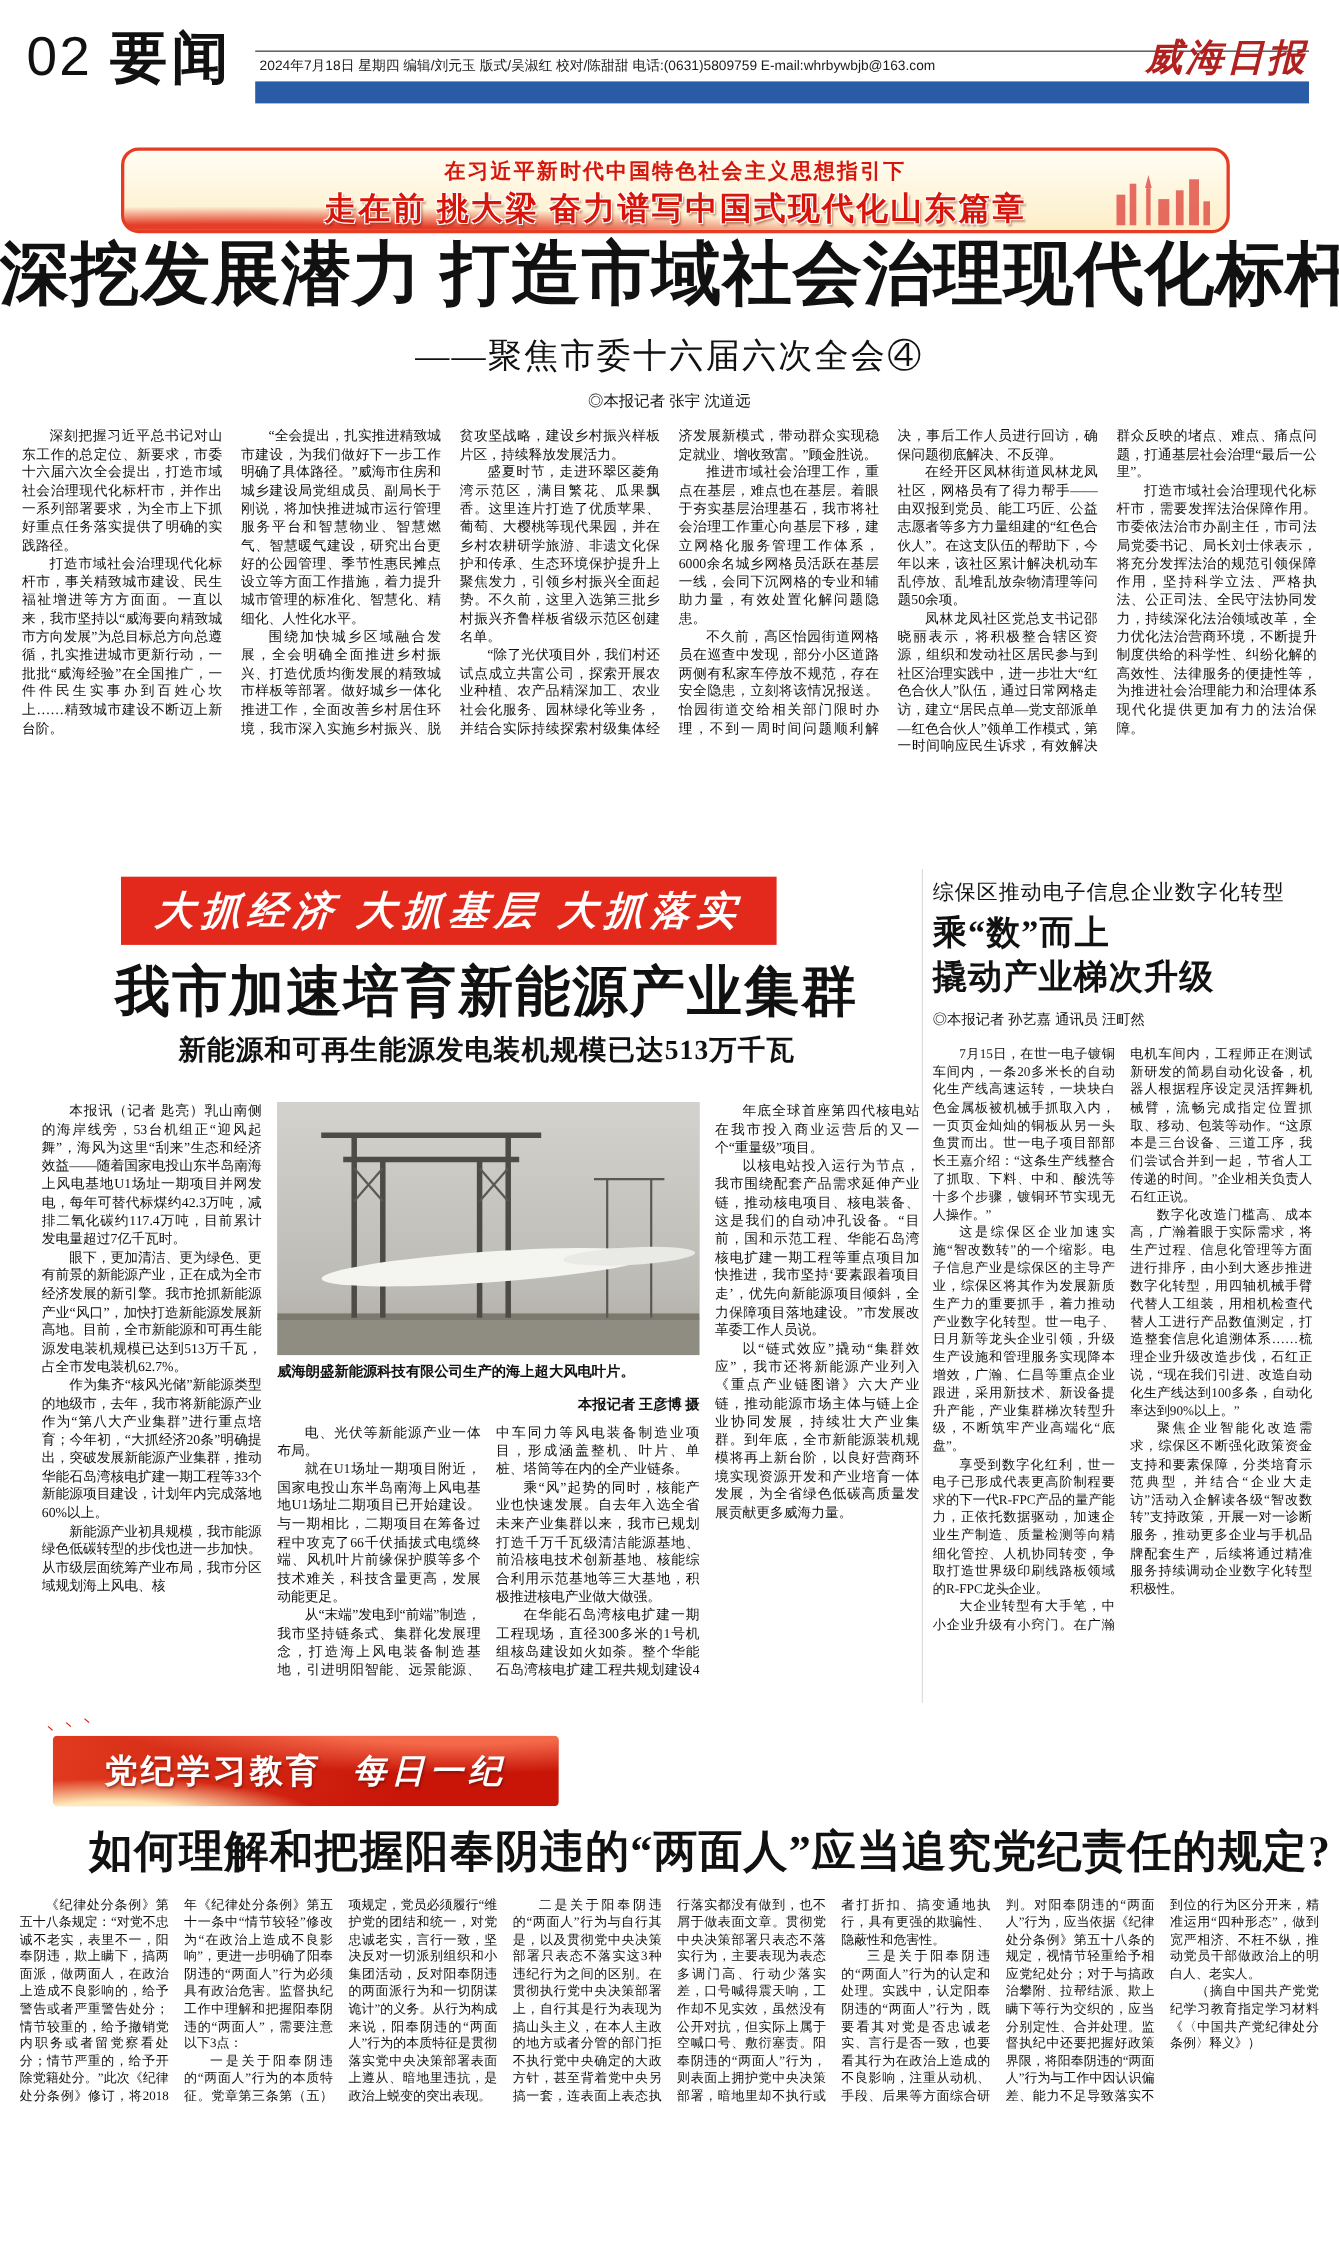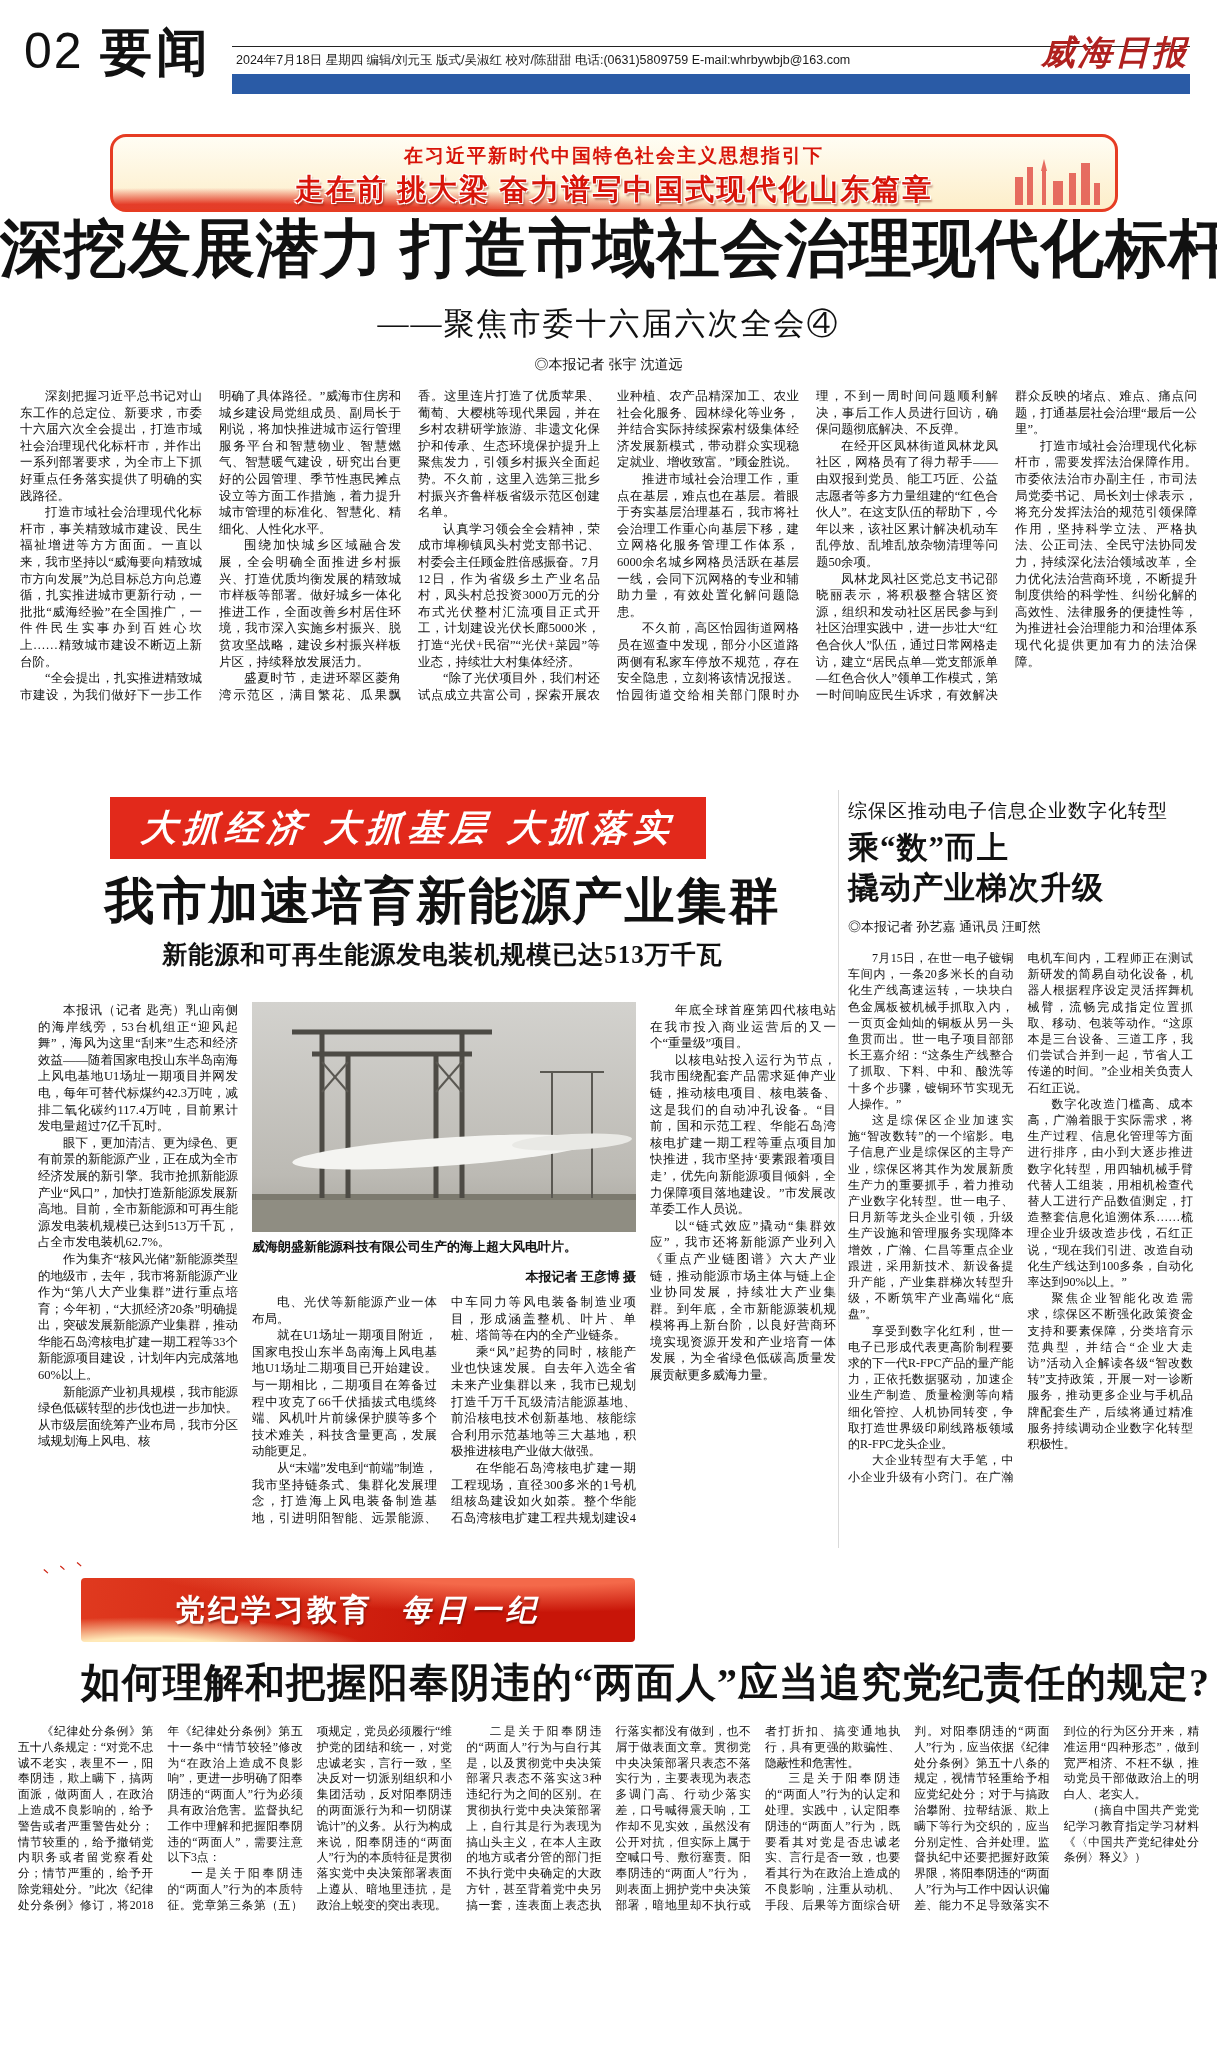--- a/index.html
+++ b/index.html
@@ -51,26 +51,26 @@
   .ne-col23{margin-top:8px;height:238px;column-count:2;column-gap:14px;overflow:hidden;}
   .ne-col4{width:186px;height:546px;overflow:hidden;}
   
   .vrule{left:838px;top:790px;width:1px;height:758px;background:#d9d9d9;}
   .dz-kicker{left:848px;top:798px;width:345px;font-size:19px;letter-spacing:1px;}
   .dz-title{left:848px;top:828px;width:345px;font-size:31px;font-weight:900;line-height:40px;letter-spacing:1px;}
   .dz-byline{left:848px;top:918px;width:345px;font-size:13px;font-family:"Liberation Sans",sans-serif;}
   .dz-body{left:848px;top:950px;width:345px;height:598px;column-count:2;column-gap:14px;overflow:hidden;}
   .dz-body p{font-size:12px;line-height:16.2px;}
   
-  .disc-banner{left:48px;top:1578px;width:554px;height:64px;border-radius:4px;position:absolute;overflow:hidden;
+  .disc-banner{left:48px;top:1578px;width:460px;height:64px;border-radius:4px;position:absolute;overflow:hidden;
     background:
       radial-gradient(90% 120% at 12% 115%, #ffe9b8 0 18%, rgba(255,233,184,0) 45%),
       radial-gradient(120% 140% at 80% -30%, #f4694a 0 30%, rgba(244,105,74,0) 60%),
       linear-gradient(100deg,#e03a1f,#c81508 70%);
-    display:flex;align-items:center;justify-content:center;gap:28px;margin-left:33px;}
+    display:flex;align-items:center;justify-content:center;gap:28px;}
   .disc-banner .t1{color:#fff;font-size:30px;font-weight:900;letter-spacing:3px;text-shadow:1px 2px 2px rgba(90,10,0,.5);}
   .disc-banner .t2{color:#fff;font-size:30px;font-weight:900;font-style:italic;letter-spacing:5px;text-shadow:1px 2px 2px rgba(90,10,0,.5);}
   .disc-birds{position:absolute;left:40px;top:1560px;color:#cf2312;font-size:13px;letter-spacing:4px;transform:rotate(-12deg);}
   .disc-headline{left:0;top:1655px;width:1217px;text-align:center;font-size:40px;font-weight:900;letter-spacing:1px;white-space:nowrap;padding-left:37px;}
   .disc-body{left:18px;top:1724px;width:1181px;height:330px;column-count:8;column-gap:14px;overflow:hidden;}
   .disc-body p{font-size:11.8px;line-height:15.8px;}
 </style>
 </head>
 <body style="--masthead-red: #b0211f; --campaign-red: #e2291b; --blue-bar: #2a5ba6; --banner-border-red: #e63c23; --banner-text-red: #d8150a; --discipline-red: #d92c18;">
 
@@ -100,21 +100,20 @@
 
 <div class="abs lead-headline">深挖发展潜力 打造市域社会治理现代化标杆市</div>
 <div class="abs lead-subtitle">——聚焦市委十六届六次全会④</div>
 <div class="abs lead-byline">◎本报记者 张宇 沈道远</div>
 <div class="abs lead-body body-text">
     <p>深刻把握习近平总书记对山东工作的总定位、新要求，市委十六届六次全会提出，打造市域社会治理现代化标杆市，并作出一系列部署要求，为全市上下抓好重点任务落实提供了明确的实践路径。</p>
     <p>打造市域社会治理现代化标杆市，事关精致城市建设、民生福祉增进等方方面面。一直以来，我市坚持以“威海要向精致城市方向发展”为总目标总方向总遵循，扎实推进城市更新行动，一批批“威海经验”在全国推广，一件件民生实事办到百姓心坎上……精致城市建设不断迈上新台阶。</p>
     <p>“全会提出，扎实推进精致城市建设，为我们做好下一步工作明确了具体路径。”威海市住房和城乡建设局党组成员、副局长于刚说，将加快推进城市运行管理服务平台和智慧物业、智慧燃气、智慧暖气建设，研究出台更好的公园管理、季节性惠民摊点设立等方面工作措施，着力提升城市管理的标准化、智慧化、精细化、人性化水平。</p>
     <p>围绕加快城乡区域融合发展，全会明确全面推进乡村振兴、打造优质均衡发展的精致城市样板等部署。做好城乡一体化推进工作，全面改善乡村居住环境，我市深入实施乡村振兴、脱贫攻坚战略，建设乡村振兴样板片区，持续释放发展活力。</p>
     <p>盛夏时节，走进环翠区菱角湾示范区，满目繁花、瓜果飘香。这里连片打造了优质苹果、葡萄、大樱桃等现代果园，并在乡村农耕研学旅游、非遗文化保护和传承、生态环境保护提升上聚焦发力，引领乡村振兴全面起势。不久前，这里入选第三批乡村振兴齐鲁样板省级示范区创建名单。</p>
-    <p>认真学习领会全会精神，荣成市埠柳镇凤头村党支部书记、村委会主任顾金胜倍感振奋。7月12日，作为省级乡土产业名品村，凤头村总投资3000万元的分布式光伏整村汇流项目正式开工，计划建设光伏长廊5000米，打造“光伏+民宿”“光伏+菜园”等业态，持续壮大村集体经济。</p>
     <p>“除了光伏项目外，我们村还试点成立共富公司，探索开展农业种植、农产品精深加工、农业社会化服务、园林绿化等业务，并结合实际持续探索村级集体经济发展新模式，带动群众实现稳定就业、增收致富。”顾金胜说。</p>
     <p>推进市域社会治理工作，重点在基层，难点也在基层。着眼于夯实基层治理基石，我市将社会治理工作重心向基层下移，建立网格化服务管理工作体系，6000余名城乡网格员活跃在基层一线，会同下沉网格的专业和辅助力量，有效处置化解问题隐患。</p>
     <p>不久前，高区怡园街道网格员在巡查中发现，部分小区道路两侧有私家车停放不规范，存在安全隐患，立刻将该情况报送。怡园街道交给相关部门限时办理，不到一周时间问题顺利解决，事后工作人员进行回访，确保问题彻底解决、不反弹。</p>
     <p>在经开区凤林街道凤林龙凤社区，网格员有了得力帮手——由双报到党员、能工巧匠、公益志愿者等多方力量组建的“红色合伙人”。在这支队伍的帮助下，今年以来，该社区累计解决机动车乱停放、乱堆乱放杂物清理等问题50余项。</p>
     <p>凤林龙凤社区党总支书记邵晓丽表示，将积极整合辖区资源，组织和发动社区居民参与到社区治理实践中，进一步壮大“红色合伙人”队伍，通过日常网格走访，建立“居民点单—党支部派单—红色合伙人”领单工作模式，第一时间响应民生诉求，有效解决群众反映的堵点、难点、痛点问题，打通基层社会治理“最后一公里”。</p>
     <p>打造市域社会治理现代化标杆市，需要发挥法治保障作用。市委依法治市办副主任，市司法局党委书记、局长刘士俅表示，将充分发挥法治的规范引领保障作用，坚持科学立法、严格执法、公正司法、全民守法协同发力，持续深化法治领域改革，全力优化法治营商环境，不断提升制度供给的科学性、纠纷化解的高效性、法律服务的便捷性等，为推进社会治理能力和治理体系现代化提供更加有力的法治保障。</p>
   </div>
 
 <div class="abs campaign-banner">
   <span>大抓经济 大抓基层 大抓落实</span>

